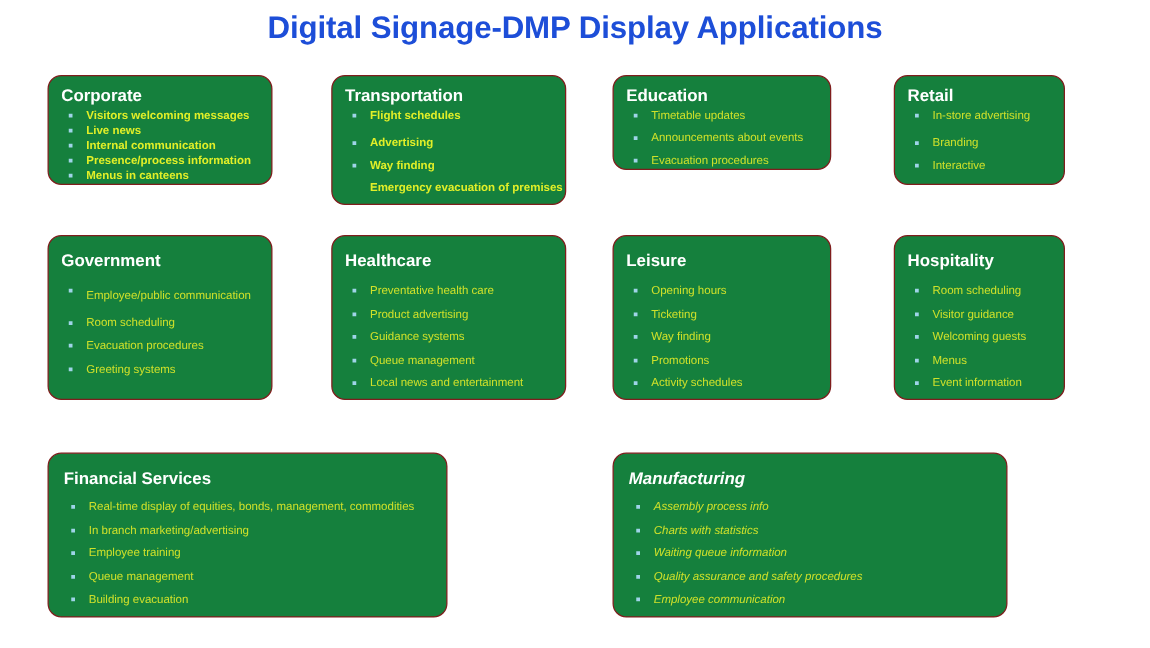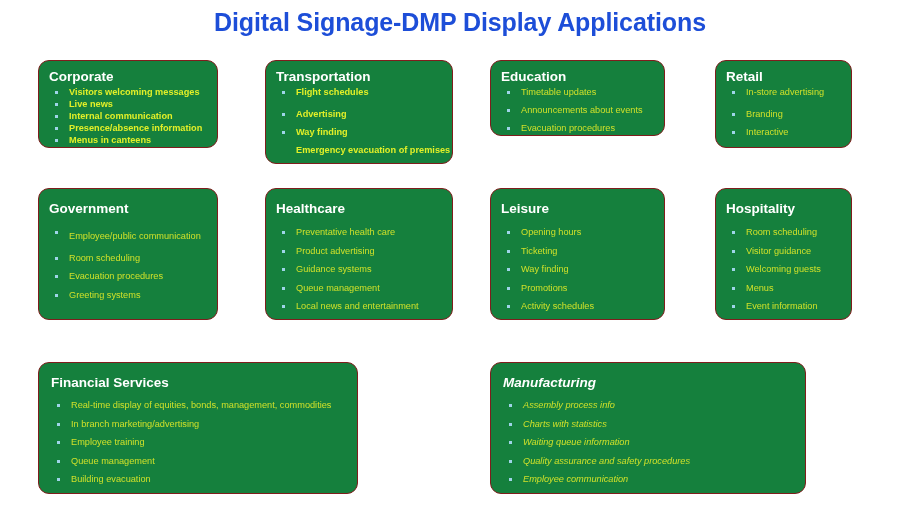--- a/index.html
+++ b/index.html
@@ -118,21 +118,21 @@
 <body>
 
 <div id="page-title">Digital Signage-DMP Display Applications</div>
 
 <div class="card pad-r1" id="card-corporate">
   <div class="card-title">Corporate</div>
   <ul class="items bold-items sp-tight">
     <li class="item"><span class="bullet"></span><span class="txt">Visitors welcoming messages</span></li>
     <li class="item"><span class="bullet"></span><span class="txt">Live news</span></li>
     <li class="item"><span class="bullet"></span><span class="txt">Internal communication</span></li>
-    <li class="item"><span class="bullet"></span><span class="txt">Presence/absence information</span></li>
+    <li class="item"><span class="bullet"></span><span class="txt">Presence/process information</span></li>
     <li class="item"><span class="bullet"></span><span class="txt">Menus in canteens</span></li>
   </ul>
 </div>
 
 <div class="card pad-r1" id="card-transportation">
   <div class="card-title">Transportation</div>
   <ul class="items bold-items sp-med">
     <li class="item"><span class="bullet"></span><span class="txt">Flight schedules</span></li>
     <li class="item"><span class="bullet"></span><span class="txt">Advertising</span></li>
     <li class="item"><span class="bullet"></span><span class="txt">Way finding</span></li>

